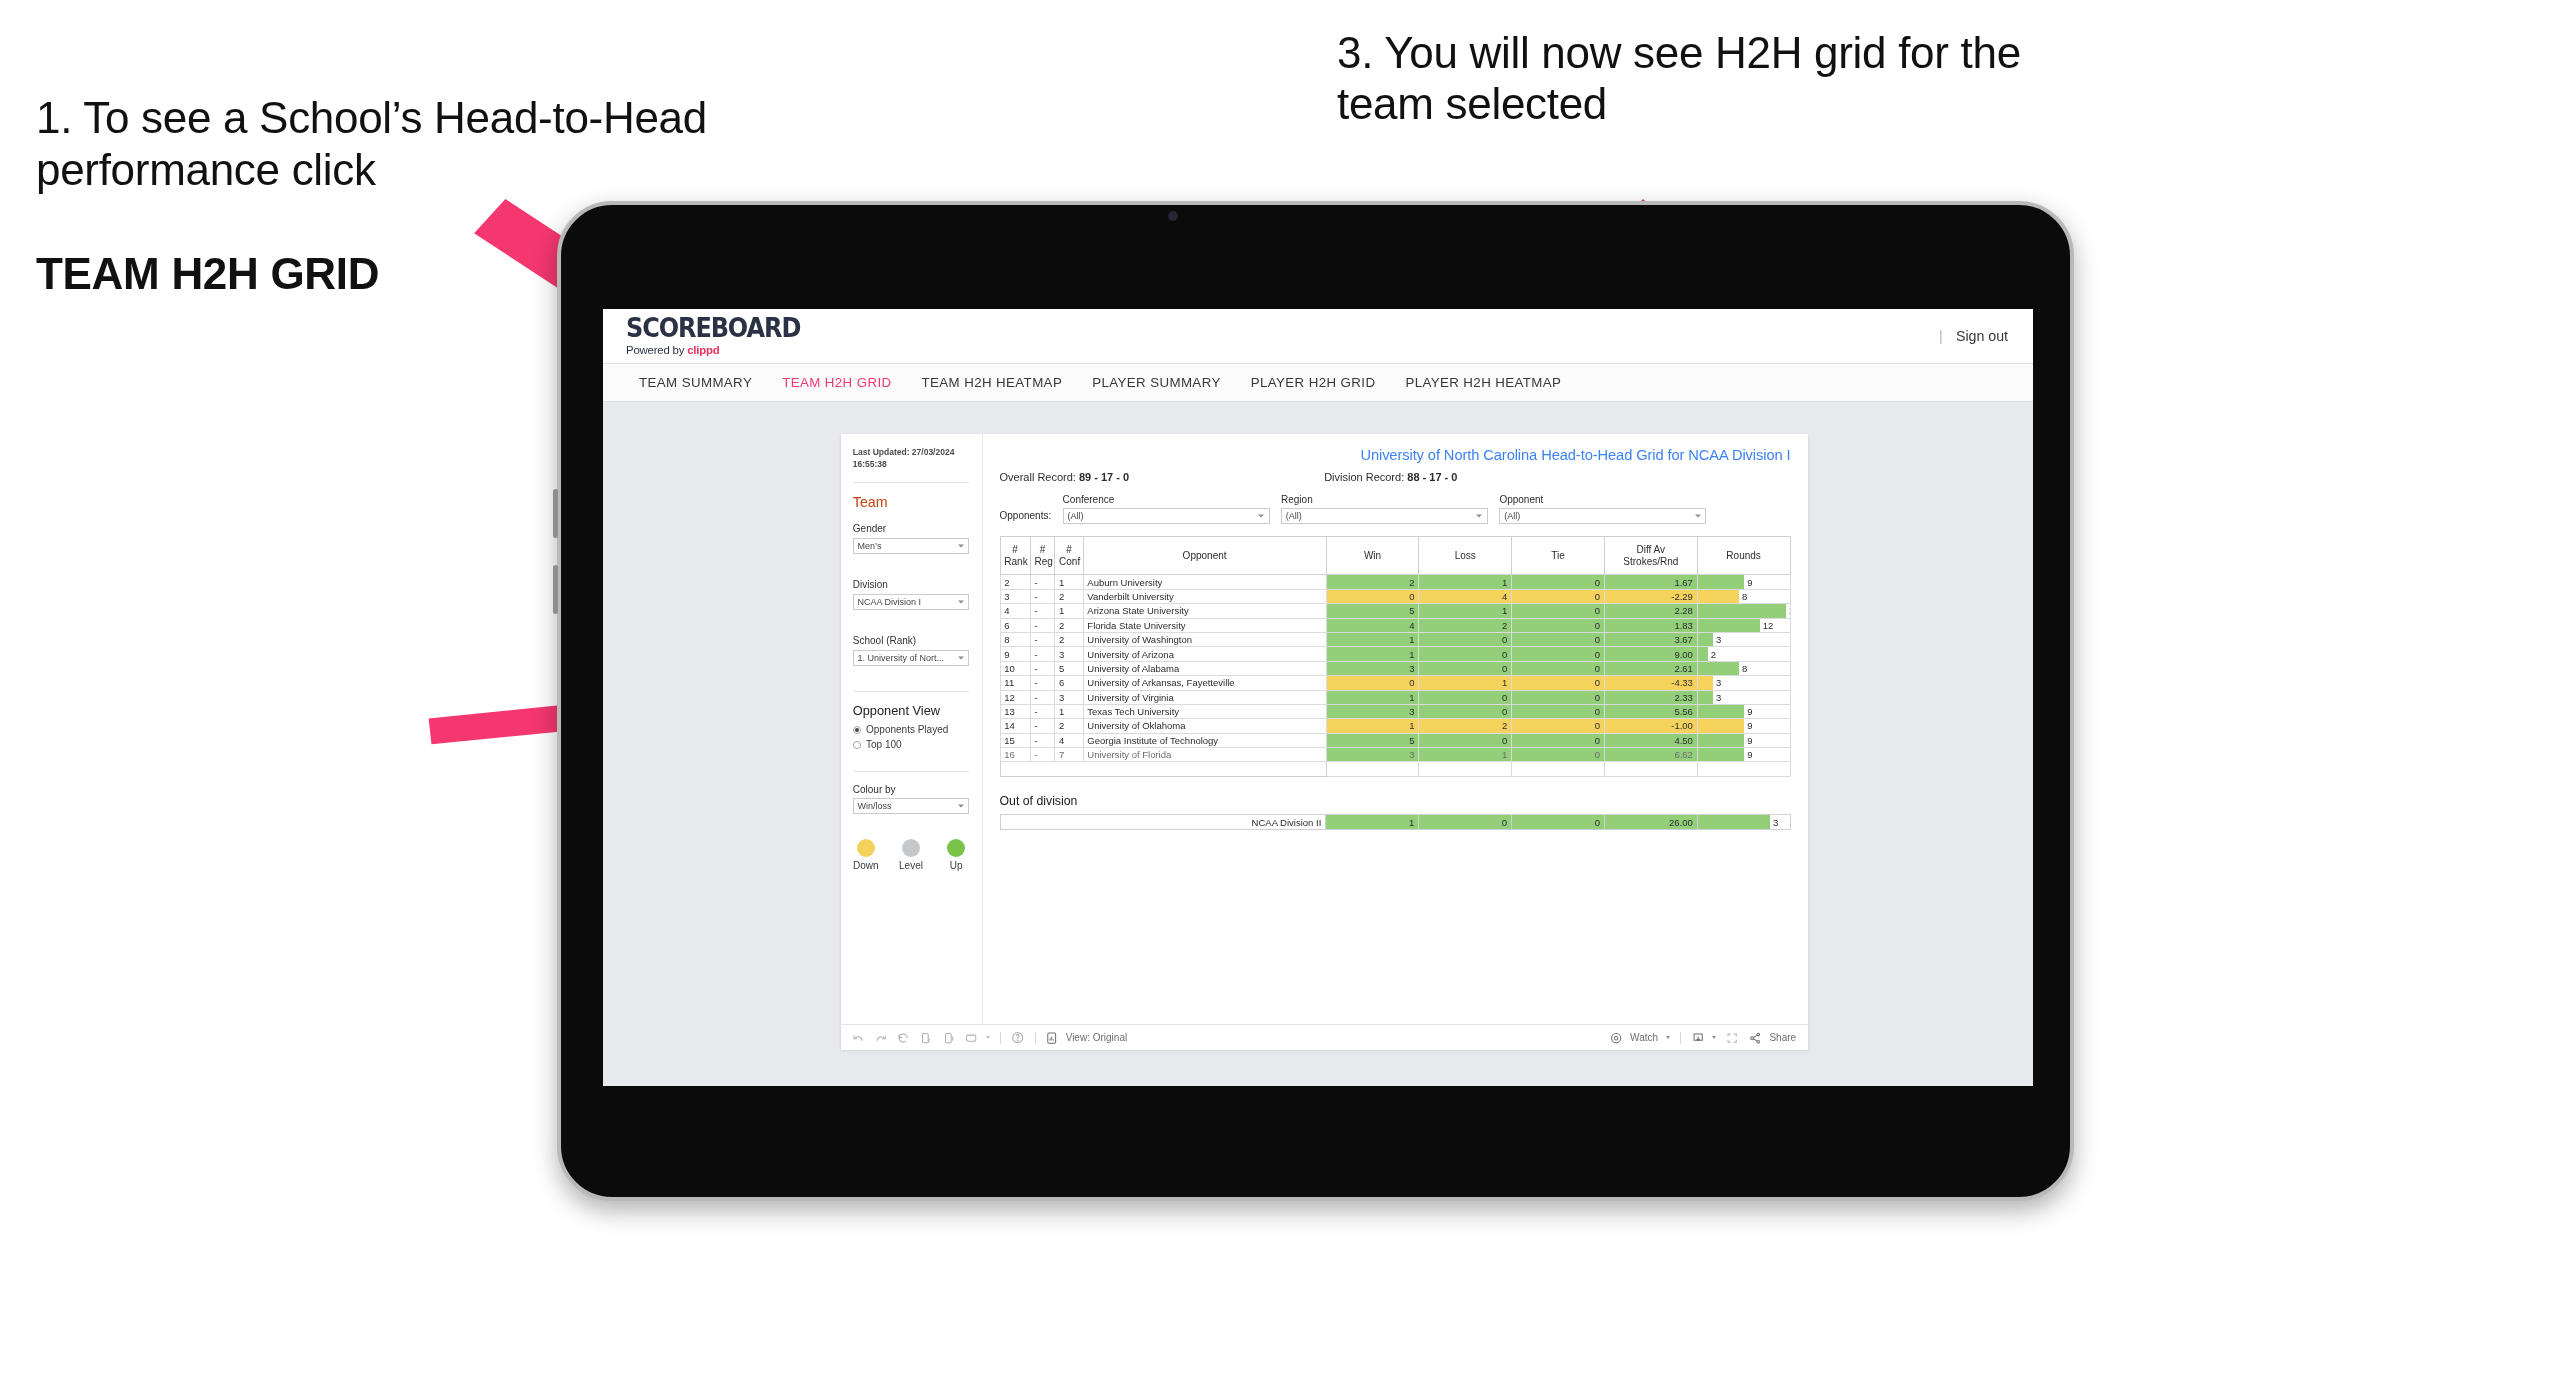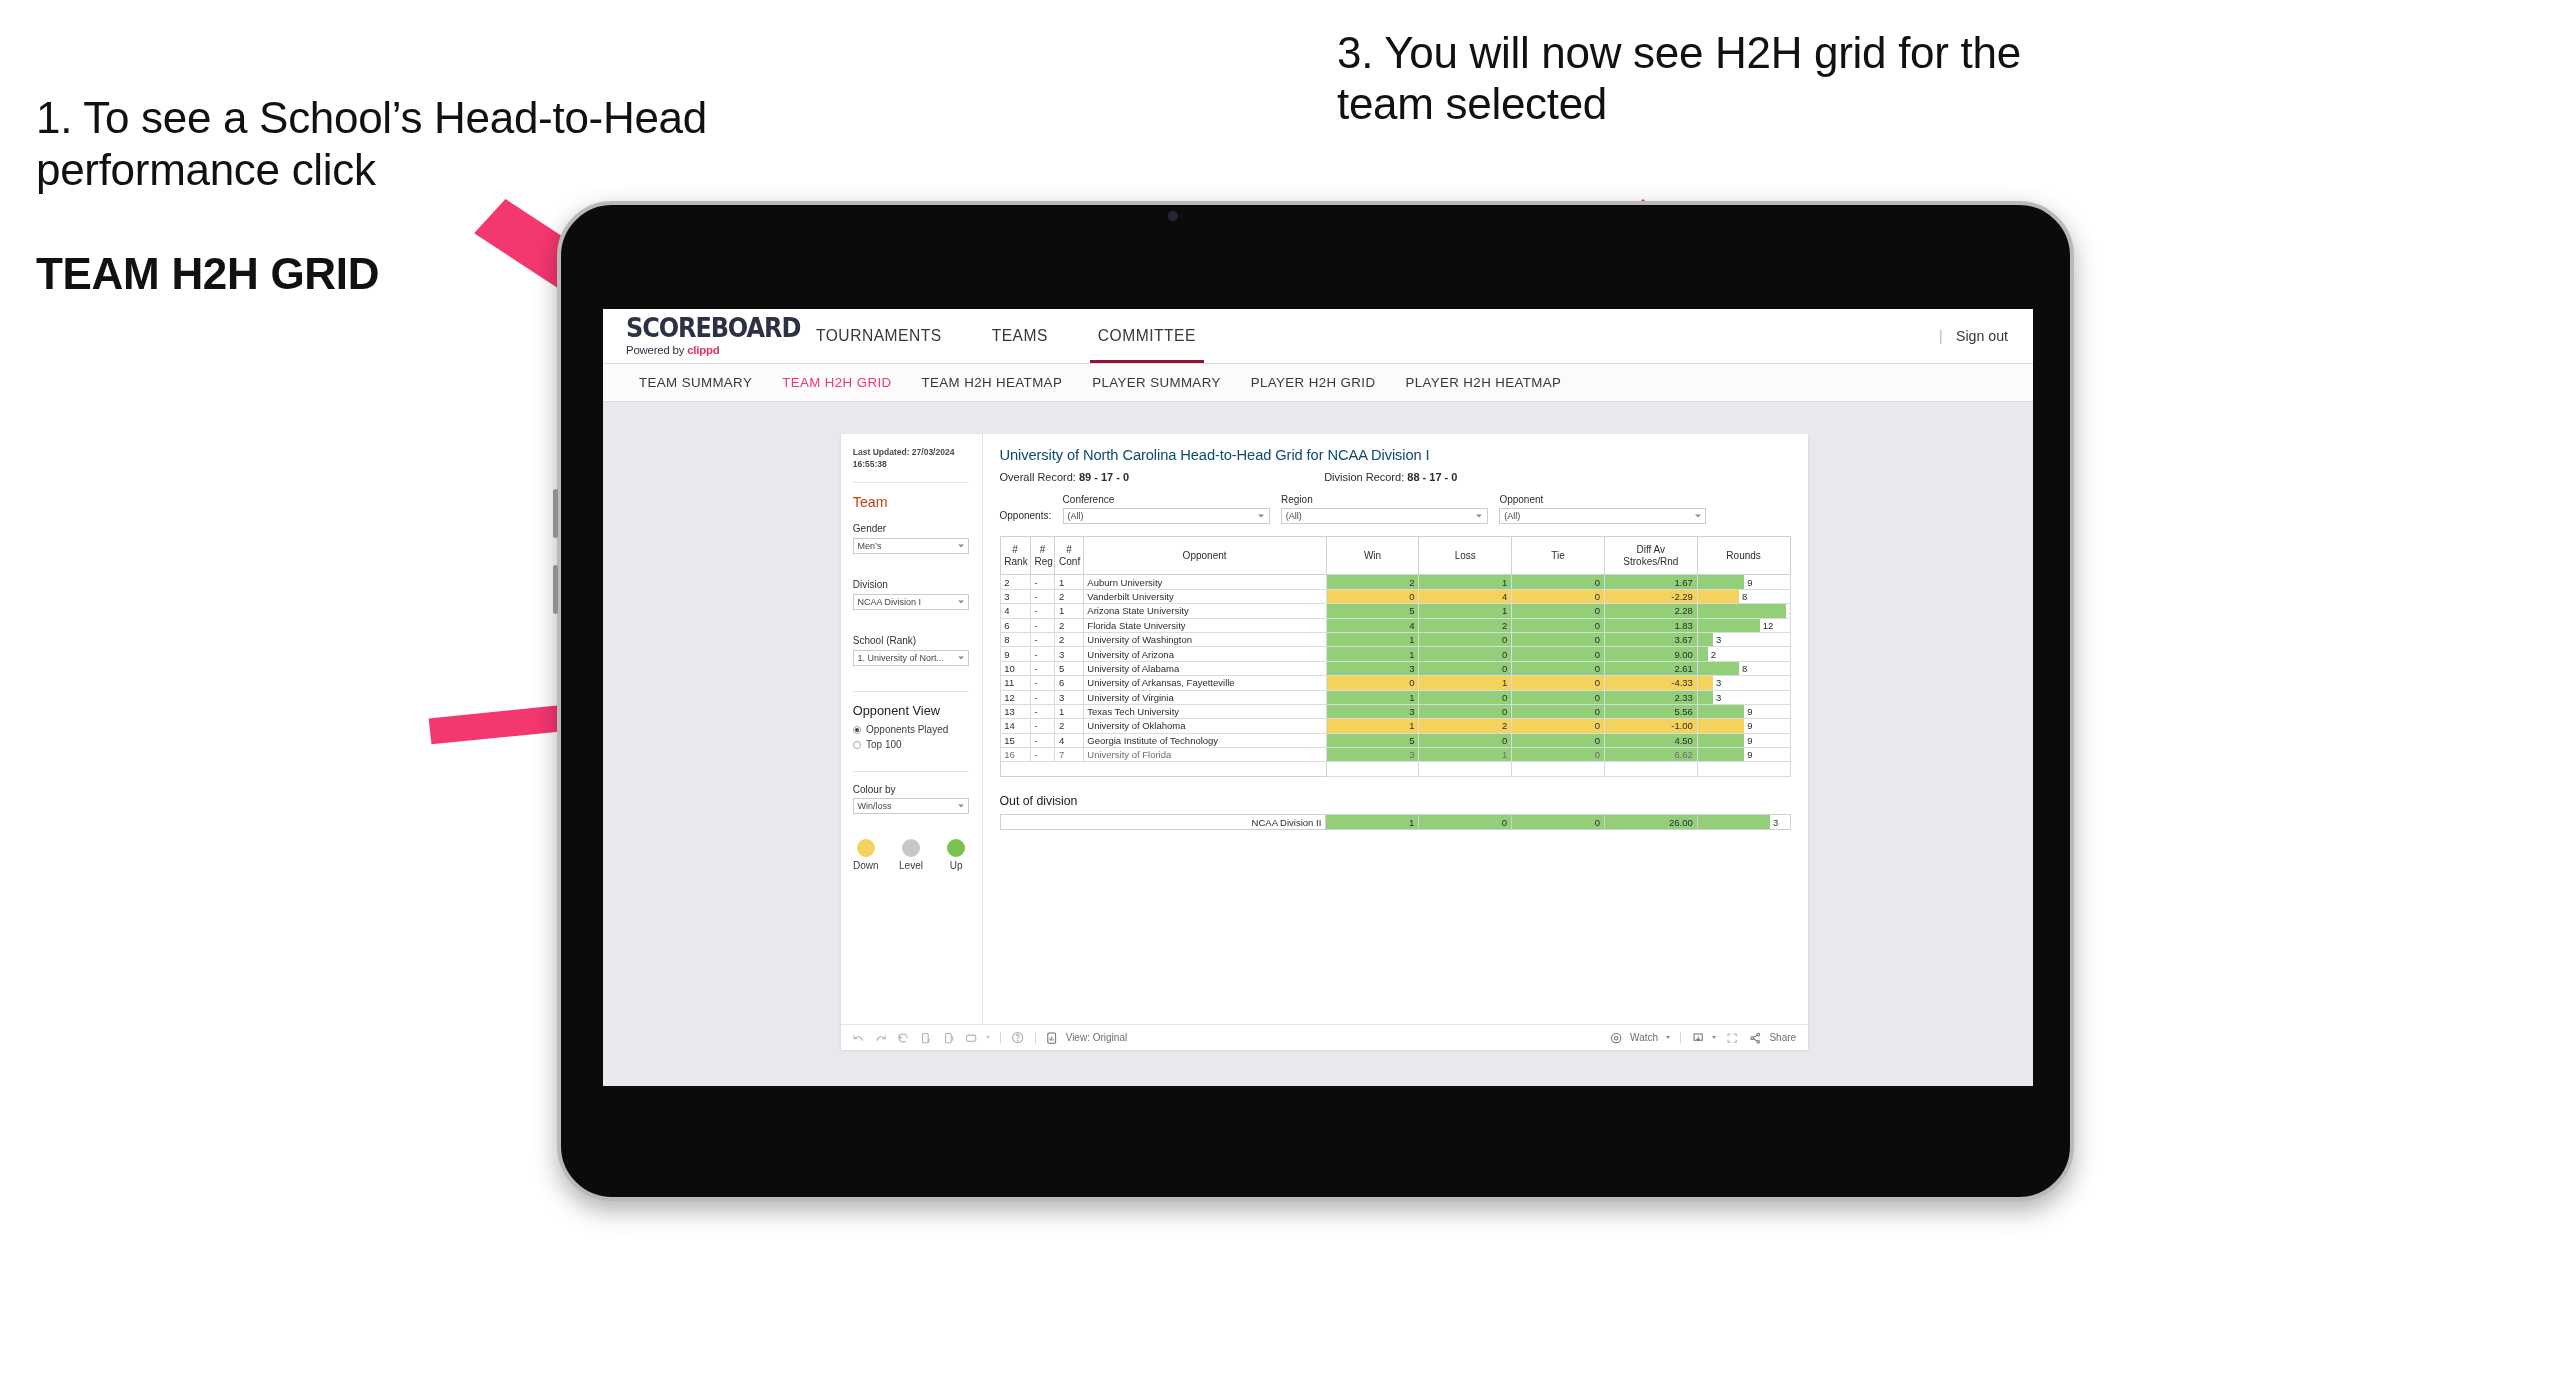--- a/index.html
+++ b/index.html
@@ -145,21 +145,21 @@
     display:flex; align-items:center; justify-content:center; flex:none;
   }
   .rdot.on::after { content:""; width:3.8px;height:3.8px;border-radius:50%;background:#4a4b51; }
   .legend { display:flex; gap: 19px; margin-top: 25px; }
   .legitem { text-align:center; width: 28.4px; }
   .dot { width: 18px; height: 18px; border-radius: 50%; margin: 0 auto 2.8px; }
   .legitem span { font-size: 10px; color: #3a3b40; }
 
   
   .main { flex: 1; padding: 13.3px 17px 0 17px; min-width:0; }
-  .viz-title { font-size: 14.7px; color: #0c4a6e; font-weight: 400; letter-spacing:-0.1px; }
+  .viz-title { font-size: 14.7px; color: #3b82f6; font-weight: 400; letter-spacing:-0.1px;text-align:right; }
   .records { display:flex; margin-top: 7.6px; font-size: 11px; color:#2b2c31; }
   .records b { font-weight: 700; }
   .records .r2 { margin-left: 195px; }
   .filters { display:flex; align-items:flex-end; margin-top: 11.4px; gap: 11.4px; }
   .filters .flabel { font-size: 10px; color:#2b2c31; padding-bottom: 2.8px; }
   .fgrp { width: 207px; }
   .fgrp .cap { font-size: 10px; color:#2b2c31; margin-bottom: 2.8px; }
 
   
   table.h2h { border-collapse: collapse; width: 100%; margin-top: 12.3px; table-layout: fixed; }
@@ -240,25 +240,20 @@
   <div id="tablet">
     <div id="cam"></div>
 
     <div id="screen">
 
       <div class="topbar">
         <div class="brand">
           <div class="brand-word">SCOREBOARD</div>
           <div class="brand-sub"><span>Powered by </span><span class="clippd">clippd</span></div>
         </div>
-        <nav class="topnav">
-          <a>TOURNAMENTS</a>
-          <a>TEAMS</a>
-          <a class="active">COMMITTEE</a>
-        </nav>
         <div class="topbar-right">
           <span class="sep">|</span>
           <span class="signout">Sign out</span>
         </div>
       </div>
 
       <div class="subnav">
         <a>TEAM SUMMARY</a>
         <a class="active">TEAM H2H GRID</a>
         <a>TEAM H2H HEATMAP</a>

